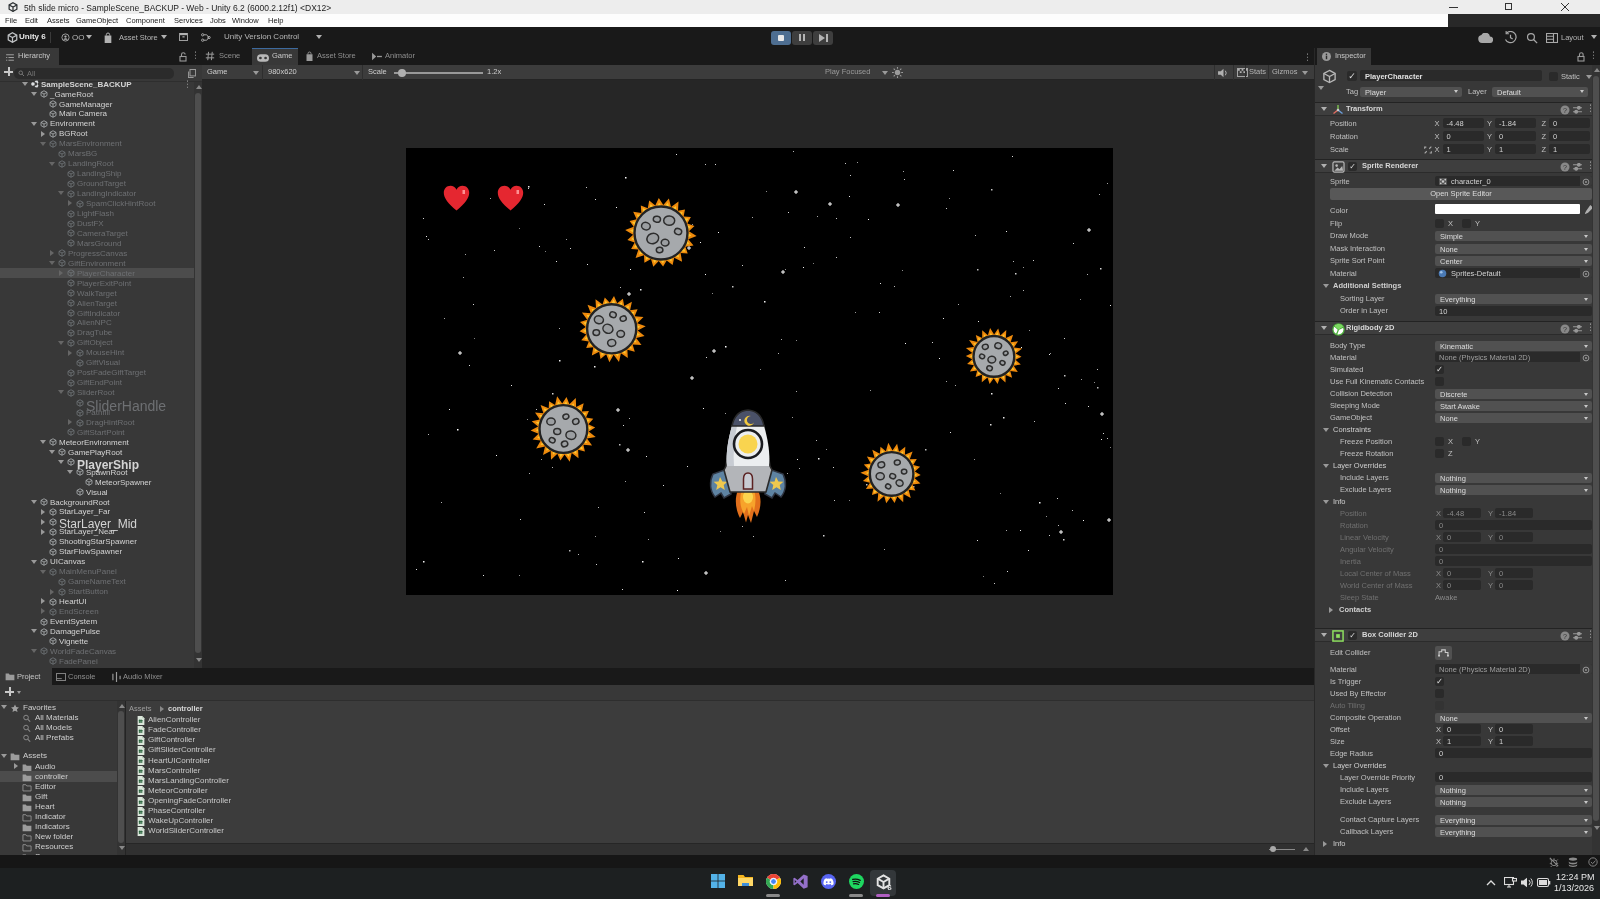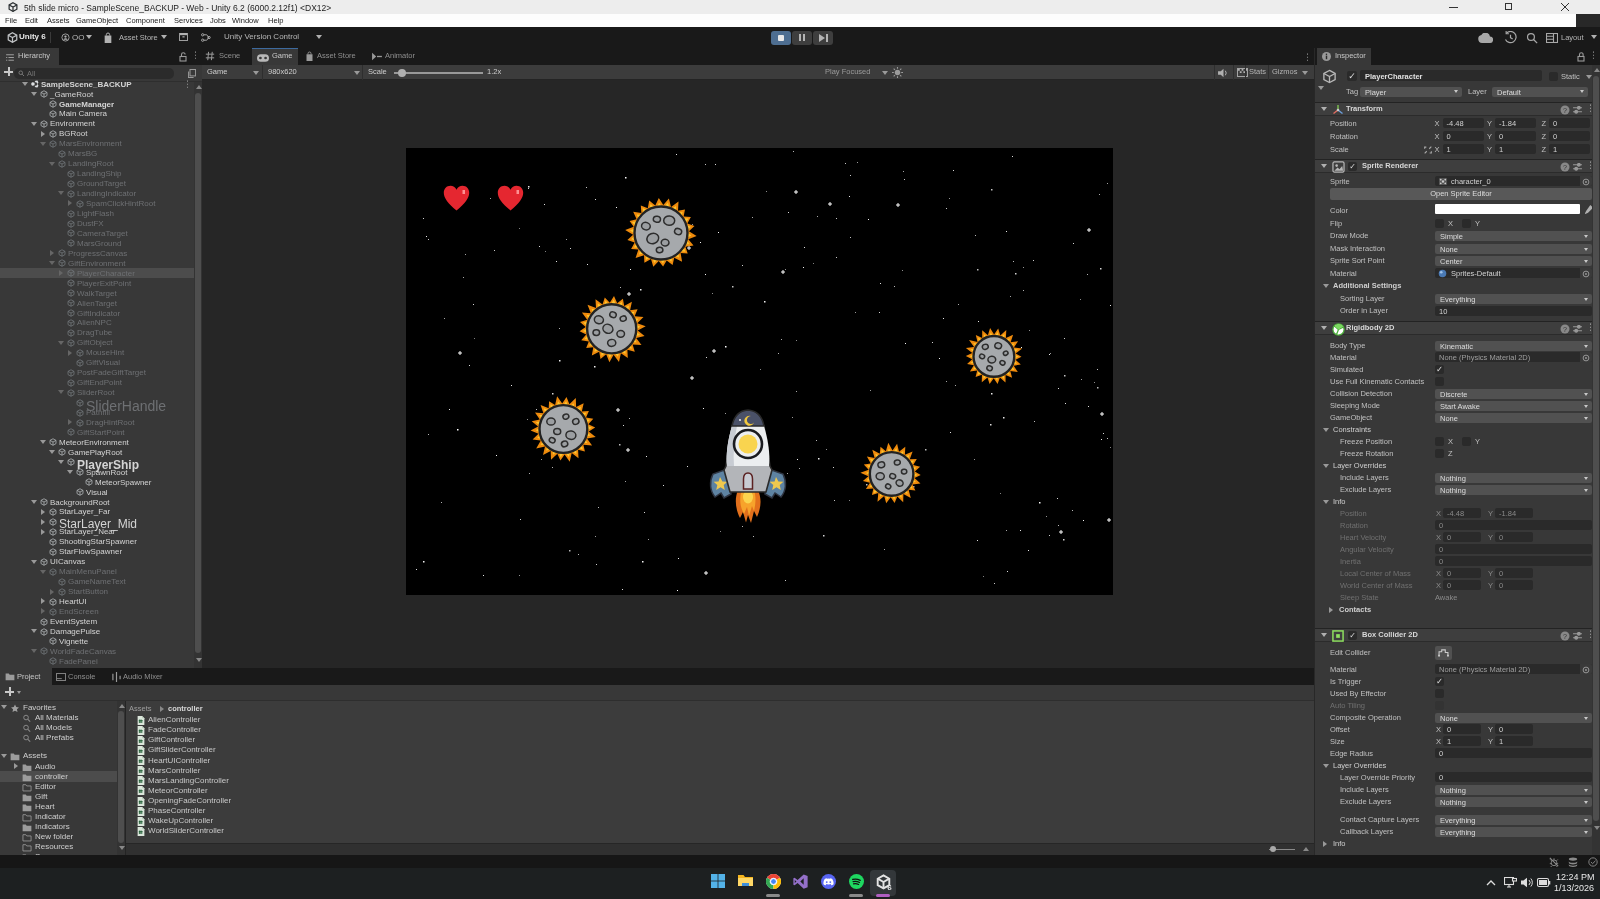--- a/index.html
+++ b/index.html
@@ -1,19 +1,19 @@
 <!DOCTYPE html>
 <html><head><meta charset="utf-8"><style>
 *{margin:0;padding:0;box-sizing:border-box;}
 html,body{width:1600px;height:899px;overflow:hidden;background:#282828;
  font-family:"Liberation Sans",sans-serif;-webkit-font-smoothing:antialiased;}
 .abs{position:absolute;}
 .txt{white-space:nowrap;}
 #titlebar{left:0;top:0;width:1600px;height:14px;background:#ededed;color:#1c1c1c;font-size:8.5px;}
-#menubar{left:0;top:14px;width:1576px;height:13px;background:#fdfdfd;color:#1a1a1a;font-size:7.5px;}
+#menubar{left:0;top:14px;width:1448px;height:13px;background:#fdfdfd;color:#1a1a1a;font-size:7.5px;}
 #toolbar{left:0;top:27px;width:1600px;height:21px;background:#191919;color:#c6c6c6;font-size:7.5px;}
 .tbtn{position:absolute;top:3.5px;height:14px;border-radius:3px;background:#3e3e3e;}
 #hier{left:0;top:48px;width:202px;height:620px;background:#383838;}
 #center{left:202px;top:48px;width:1112px;height:620px;background:#262626;}
 #insp{left:1315px;top:48px;width:285px;height:807px;background:#383838;overflow:hidden;}
 #proj{left:0;top:668px;width:1314px;height:187px;background:#383838;}
 .tabbar{position:absolute;left:0;top:0;width:100%;height:17px;background:#191919;}
 .tab{position:absolute;top:0;height:17px;font-size:7.5px;color:#8f8f8f;}
 .tab.active{background:#383838;color:#c8c8c8;}
 svg{display:block;}
@@ -216,21 +216,21 @@
     <div class="abs" style="left:31px;top:44.0px">
       <span class="arrow-d" style="border-top-color:#999;border-top-width:4px;border-left-width:3px;border-right-width:3px"></span>
     </div>
     <svg class="abs" style="left:40px;top:42.2px" width="8" height="8">
       <use href="#cube"></use>
     </svg>
     <div class="abs txt" style="left:50px;top:41.6px;font-size:8px;color:#d4d4d4;font-weight:normal">_GameRoot</div>
     <svg class="abs" style="left:49px;top:52.1px" width="8" height="8">
       <use href="#cube"></use>
     </svg>
-    <div class="abs txt" style="left:59px;top:51.5px;font-size:8px;color:#d4d4d4;font-weight:bold">GameManager</div>
+    <div class="abs txt" style="left:59px;top:51.5px;font-size:8px;color:#d4d4d4;font-weight:normal">GameManager</div>
     <svg class="abs" style="left:49px;top:62.0px" width="8" height="8">
       <use href="#cube"></use>
     </svg>
     <div class="abs txt" style="left:59px;top:61.4px;font-size:8px;color:#d4d4d4;font-weight:normal">Main Camera</div>
     <div class="abs" style="left:31px;top:73.8px">
       <span class="arrow-d" style="border-top-color:#999;border-top-width:4px;border-left-width:3px;border-right-width:3px"></span>
     </div>
     <svg class="abs" style="left:40px;top:72.0px" width="8" height="8">
       <use href="#cube"></use>
     </svg>
@@ -1386,21 +1386,21 @@
       <span class="abs txt" style="left:4px;top:1px">-4.48</span>
     </div>
     <div class="ilabel txt" style="left:173px;top:461px;color:#8a8a8a">Y</div>
     <div class="field" style="left:180px;top:460px;width:38px;height:10px;color:#8a8a8a">
       <span class="abs txt" style="left:4px;top:1px">-1.84</span>
     </div>
     <div class="ilabel dis txt" style="left:25px;top:473px">Rotation</div>
     <div class="field" style="left:120px;top:472px;width:157px;height:10px;color:#8a8a8a">
       <span class="abs txt" style="left:4px;top:1px">0</span>
     </div>
-    <div class="ilabel dis txt" style="left:25px;top:485px">Heart Velocity</div>
+    <div class="ilabel dis txt" style="left:25px;top:485px">Linear Velocity</div>
     <div class="ilabel txt" style="left:121px;top:485px;color:#8a8a8a">X</div>
     <div class="field" style="left:128px;top:484px;width:38px;height:10px;color:#8a8a8a">
       <span class="abs txt" style="left:4px;top:1px">0</span>
     </div>
     <div class="ilabel txt" style="left:173px;top:485px;color:#8a8a8a">Y</div>
     <div class="field" style="left:180px;top:484px;width:38px;height:10px;color:#8a8a8a">
       <span class="abs txt" style="left:4px;top:1px">0</span>
     </div>
     <div class="ilabel dis txt" style="left:25px;top:497px">Angular Velocity</div>
     <div class="field" style="left:120px;top:496px;width:157px;height:10px;color:#8a8a8a">

